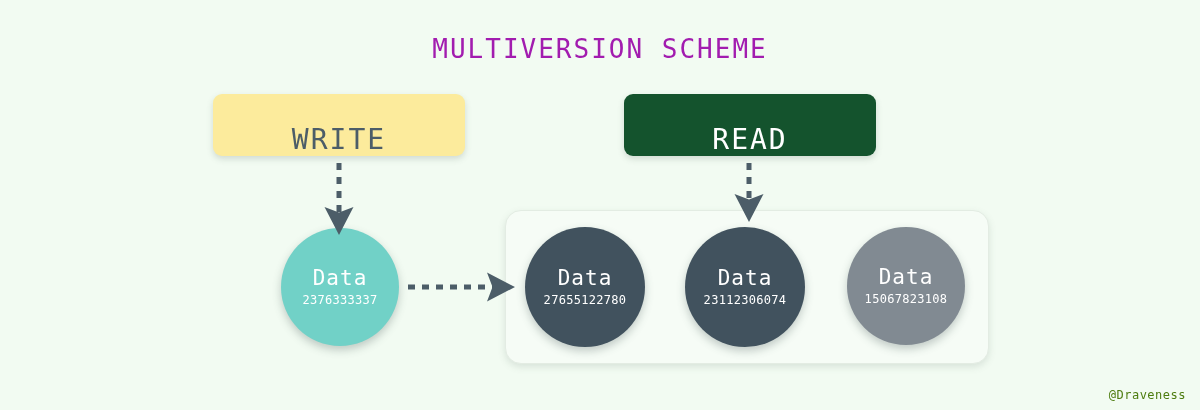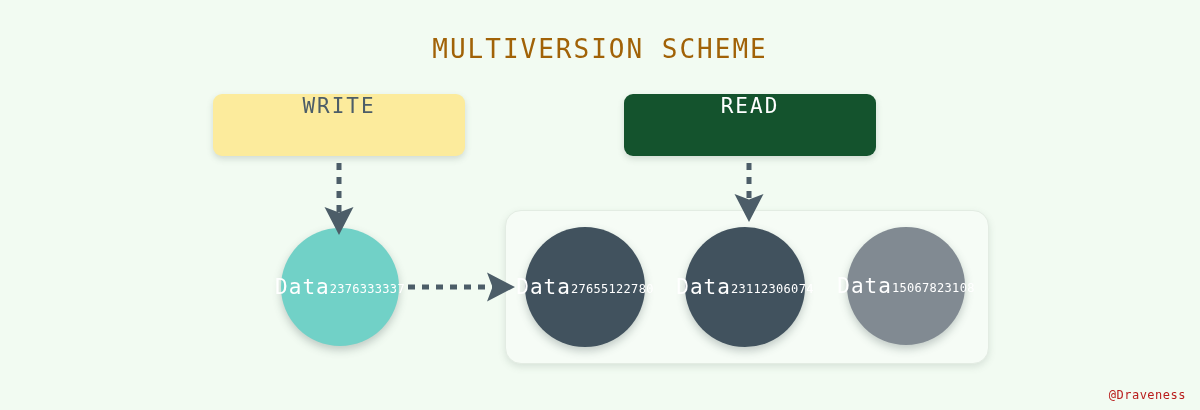--- a/index.html
+++ b/index.html
@@ -22,34 +22,34 @@
   
   .title {
     position: absolute;
     left: 0;
     top: 34px;
     width: 1200px;
     text-align: center;
     font-family: "DejaVu Sans Mono", "Liberation Mono", monospace;
     font-size: 26px;
     letter-spacing: 2px;
-    color: #a16207;
+    color: #a21caf;
     white-space: nowrap;
   }
 
   
   .opbox {
     position: absolute;
     height: 62px;
     border-radius: 9px;
     display: flex;
-    align-items: flex-start;
+    align-items: flex-end;
     justify-content: center;
     font-family: "DejaVu Sans Mono", "Liberation Mono", monospace;
-    font-size: 21px;
+    font-size: 28px;
     letter-spacing: 2px;
     box-shadow: 0 3px 6px rgba(90,110,100,0.22);
   }
   #write-box {
     left: 213px;
     top: 94px;
     width: 252px;
     background: #fceb9c;
     color: #4c5d68;
   }
@@ -72,21 +72,21 @@
     background: #f6fcf6;
     border: 1px solid #e3ece3;
     box-shadow: 0 3px 7px rgba(90,110,100,0.17);
   }
 
   
   .node {
     position: absolute;
     border-radius: 50%;
     display: flex;
-    flex-direction: row;
+    flex-direction: column;
     align-items: center;
     justify-content: center;
     color: #ffffff;
     box-shadow: 0 4px 9px rgba(70,90,85,0.30);
   }
   .node .node-label {
     font-family: "DejaVu Sans Mono", "Liberation Mono", monospace;
     font-size: 21px;
     letter-spacing: 1px;
     line-height: 1.05;
@@ -137,21 +137,21 @@
     pointer-events: none;
   }
 
   
   .watermark {
     position: absolute;
     right: 14px;
     bottom: 8px;
     font-family: "DejaVu Sans Mono", "Liberation Mono", monospace;
     font-size: 12px;
-    color: #b91c1c;
+    color: #4d7c0f;
     letter-spacing: 0.5px;
     padding-left: 32px;
   }
 </style>
 </head>
 <body>
 
 <div id="stage">
 
   <div class="title">MULTIVERSION SCHEME</div>

